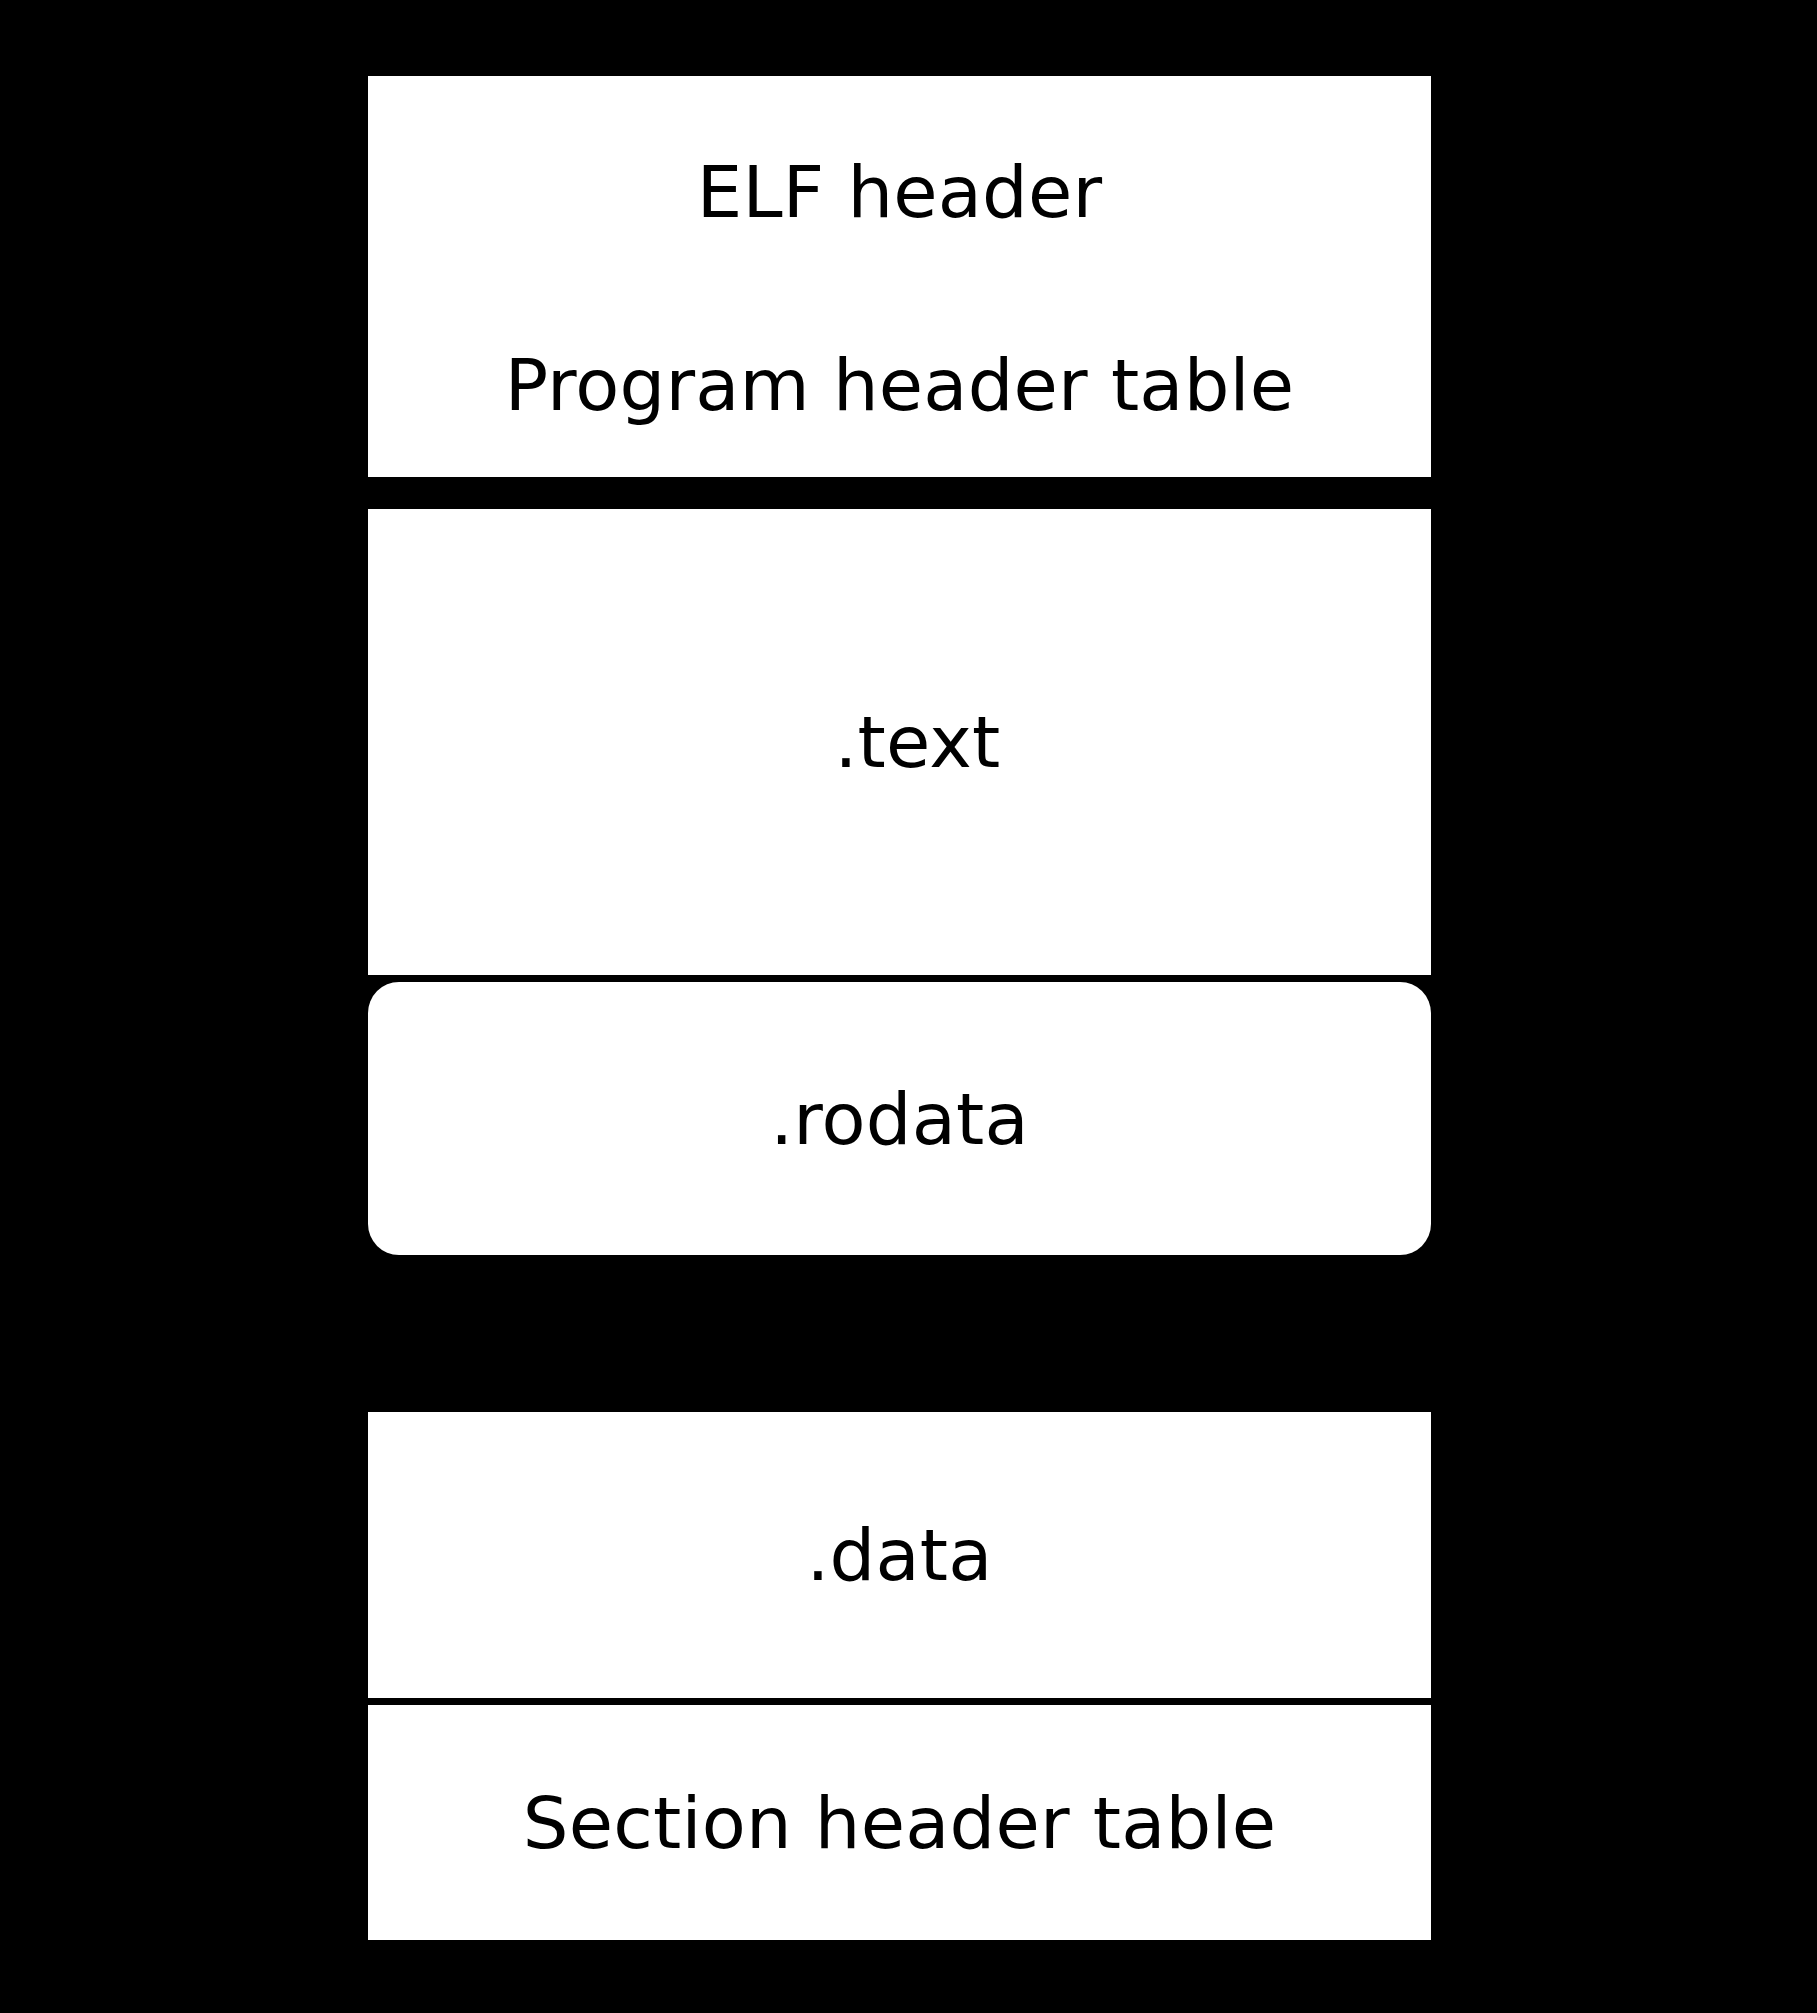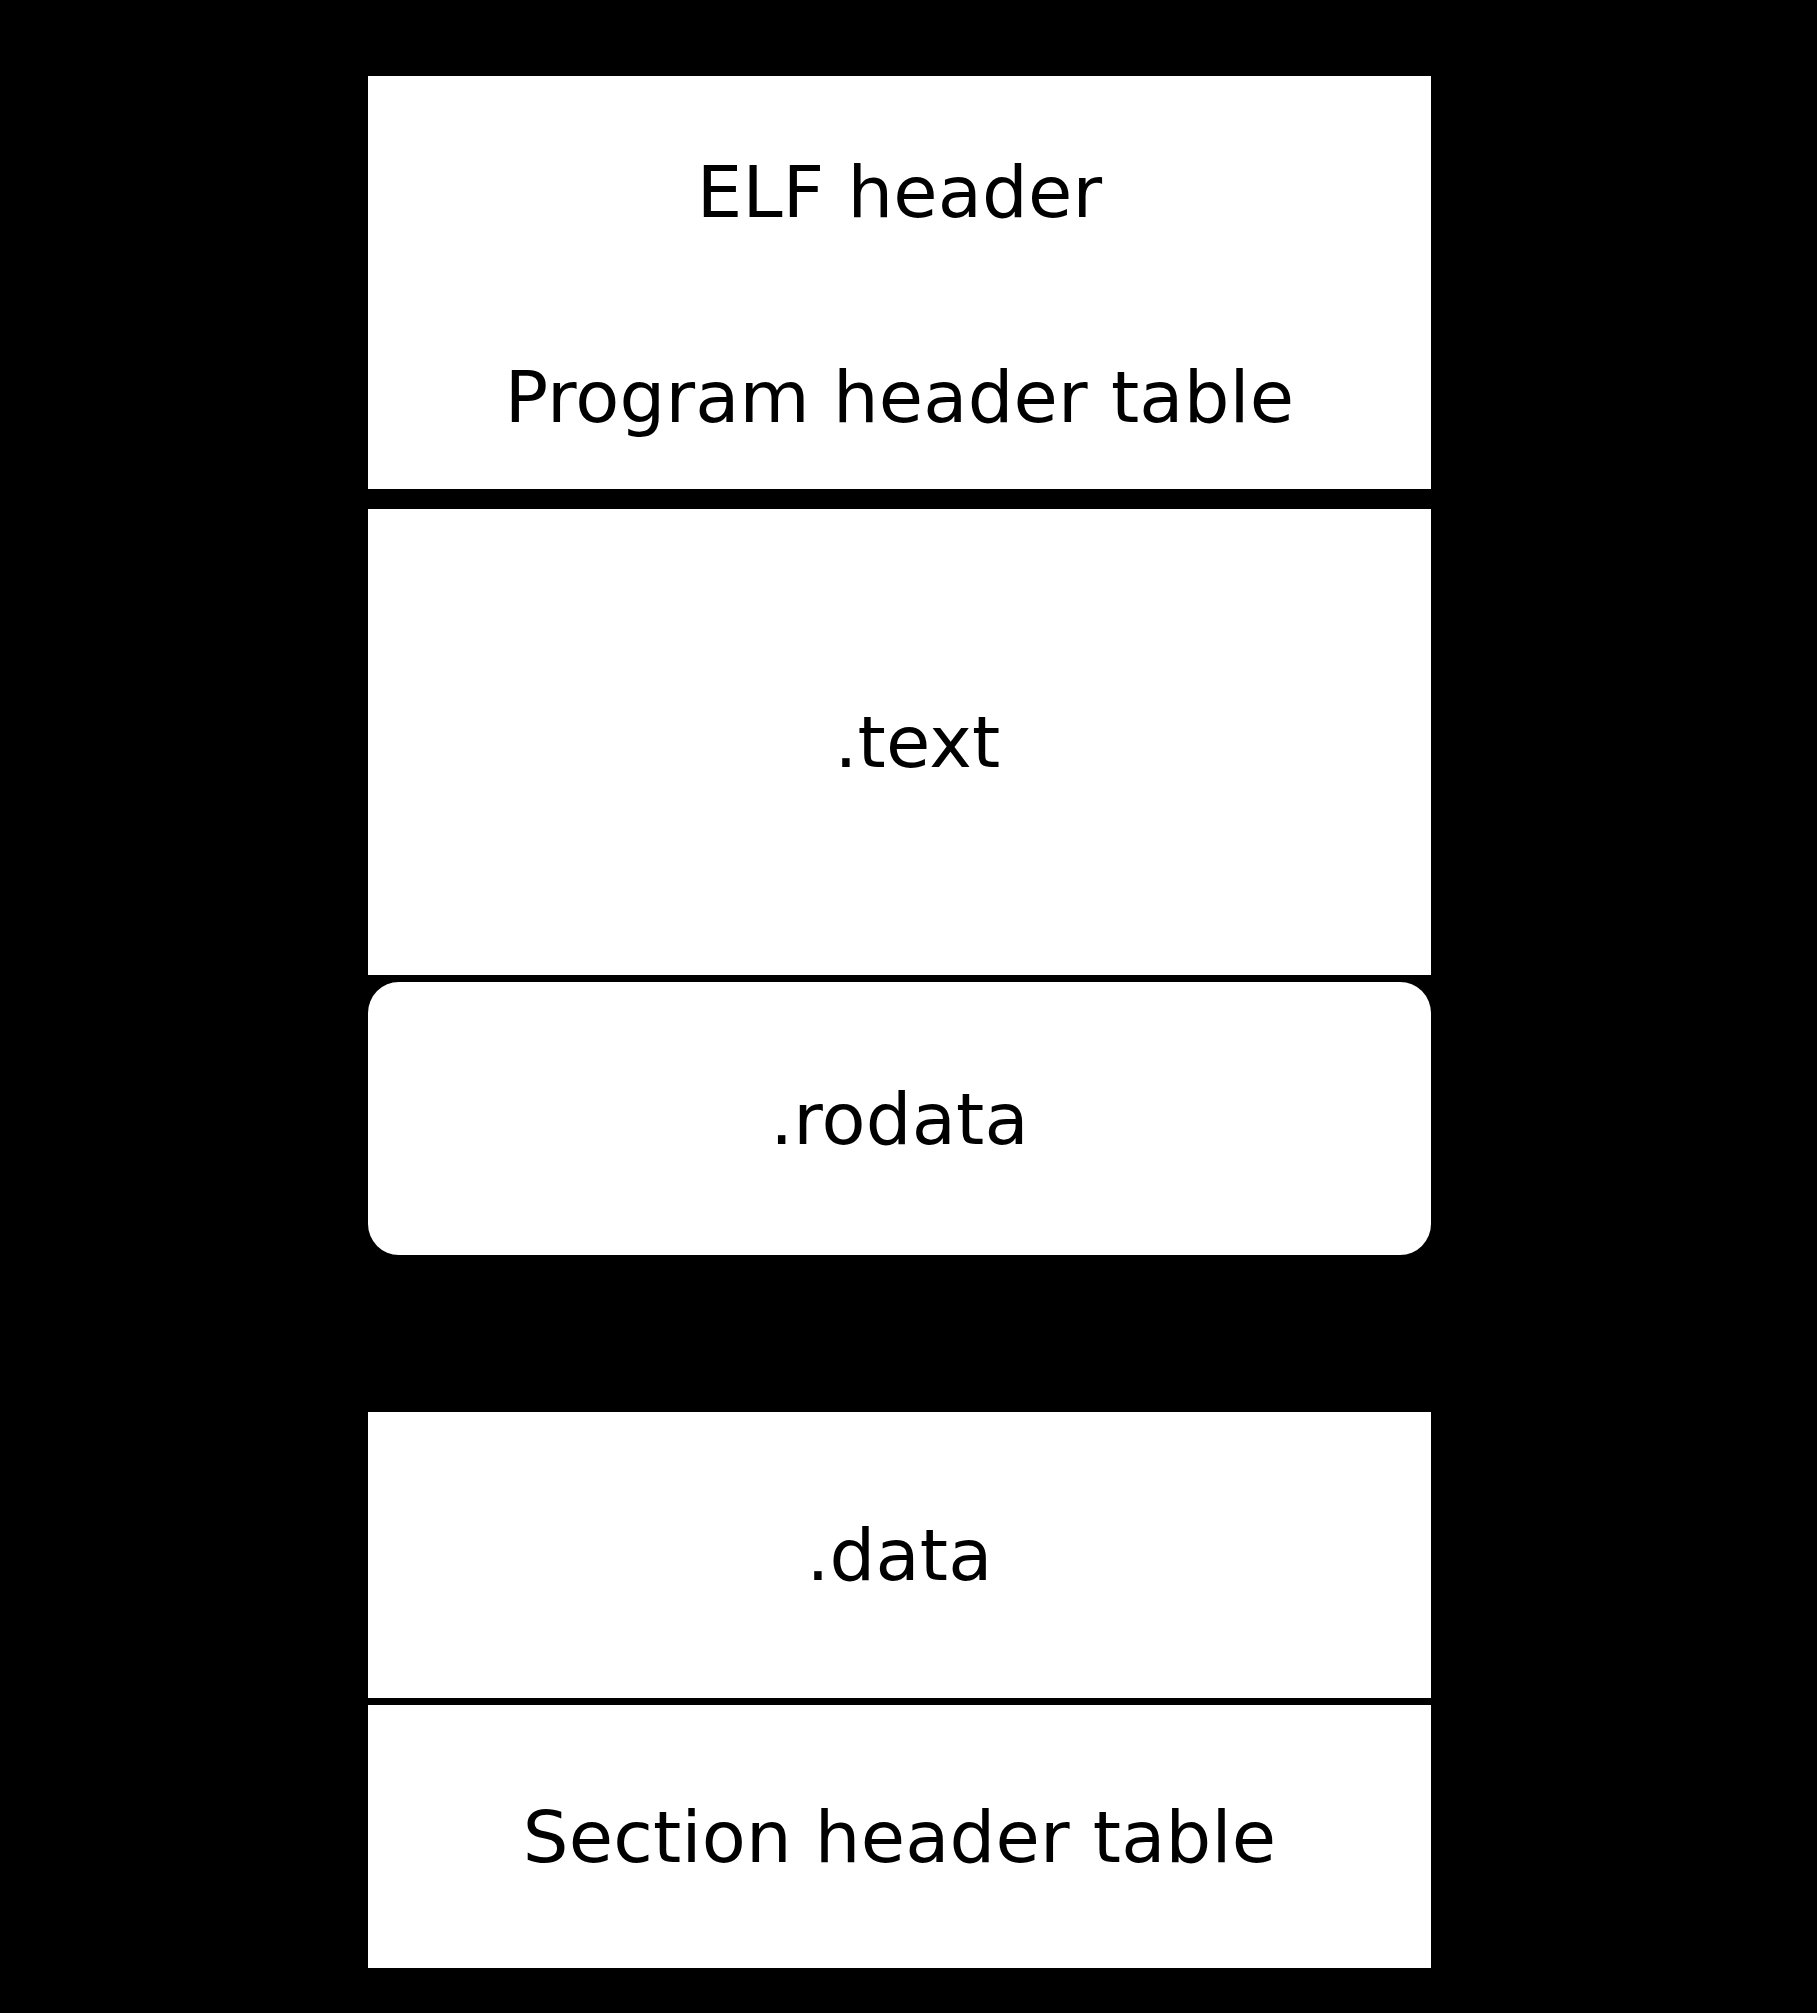--- a/index.html
+++ b/index.html
@@ -41,25 +41,25 @@
     font-size: 72px;
     font-weight: 400;
     line-height: 1;
     color: #000000;
     letter-spacing: 0.2px;
     white-space: nowrap;
   }
 
   
   .seg-elf-header        { top: 44px;   height: 232px; margin-top: 32px; }
-  .seg-program-header    { top: 293px;  height: 184px; margin-top: 12px; }
+  .seg-program-header    { top: 293px;  height: 184px; }
   .seg-text              { top: 509px;  height: 466px; padding-left: 36px; }
   .seg-rodata            { top: 982px; height: 273px; border-radius: 31px; }
   .seg-data              { top: 1412px; height: 286px; }
-  .seg-section-header    { top: 1705px; height: 263px; }
+  .seg-section-header    { top: 1705px; height: 235px; }
 </style>
 </head>
 <body>
 
 <div id="diagram">
 
   <div class="seg seg-elf-header">
     <span class="seg-label">ELF header</span>
   </div>
 

